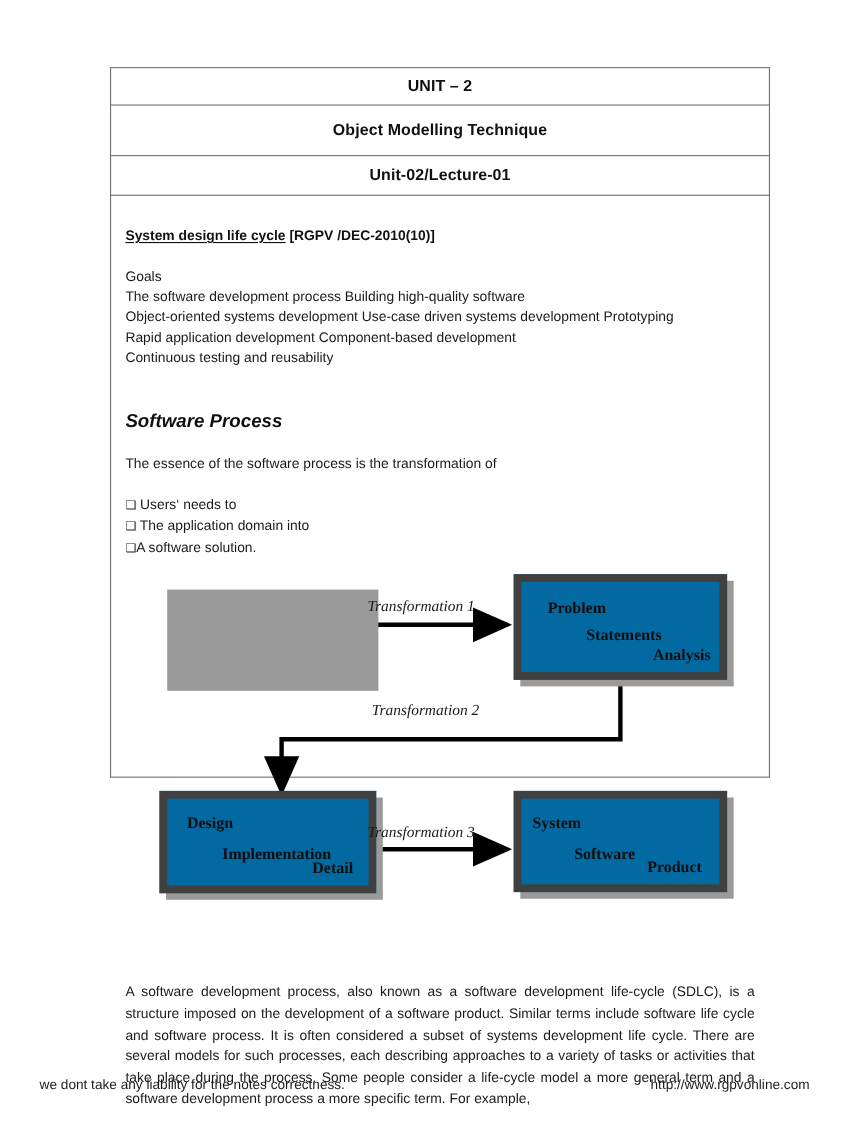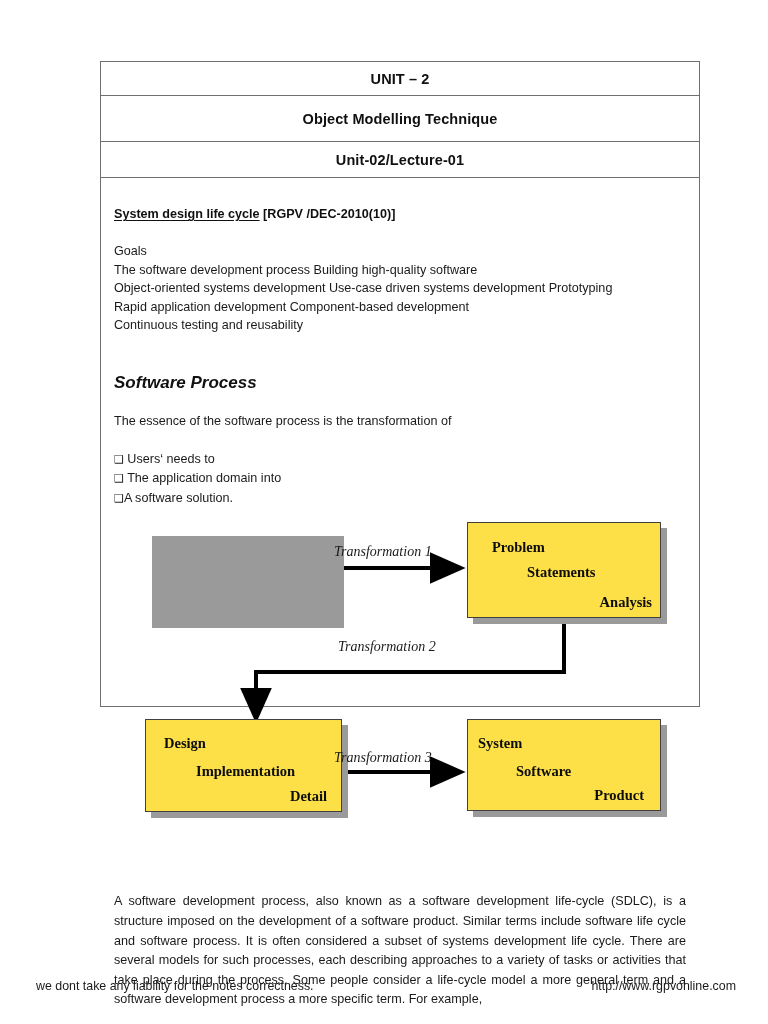--- a/index.html
+++ b/index.html
@@ -105,22 +105,22 @@
     pointer-events: none;
   }
   #diagram-host {
     position: relative;
     height: 360px;
     margin-top: 14px;
   }
 
   .dbox {
     position: absolute;
-    background: #fde047;
-    border: 1px solid #404040;
+    background: #0369a1;
+    border: 7px solid #404040;
     box-sizing: border-box;
     font-family: "Liberation Serif", serif;
     font-weight: bold;
     color: #0d0d0d;
   }
   .dshadow {
     position: absolute;
     background: #9a9a9a;
     box-sizing: border-box;
   }

